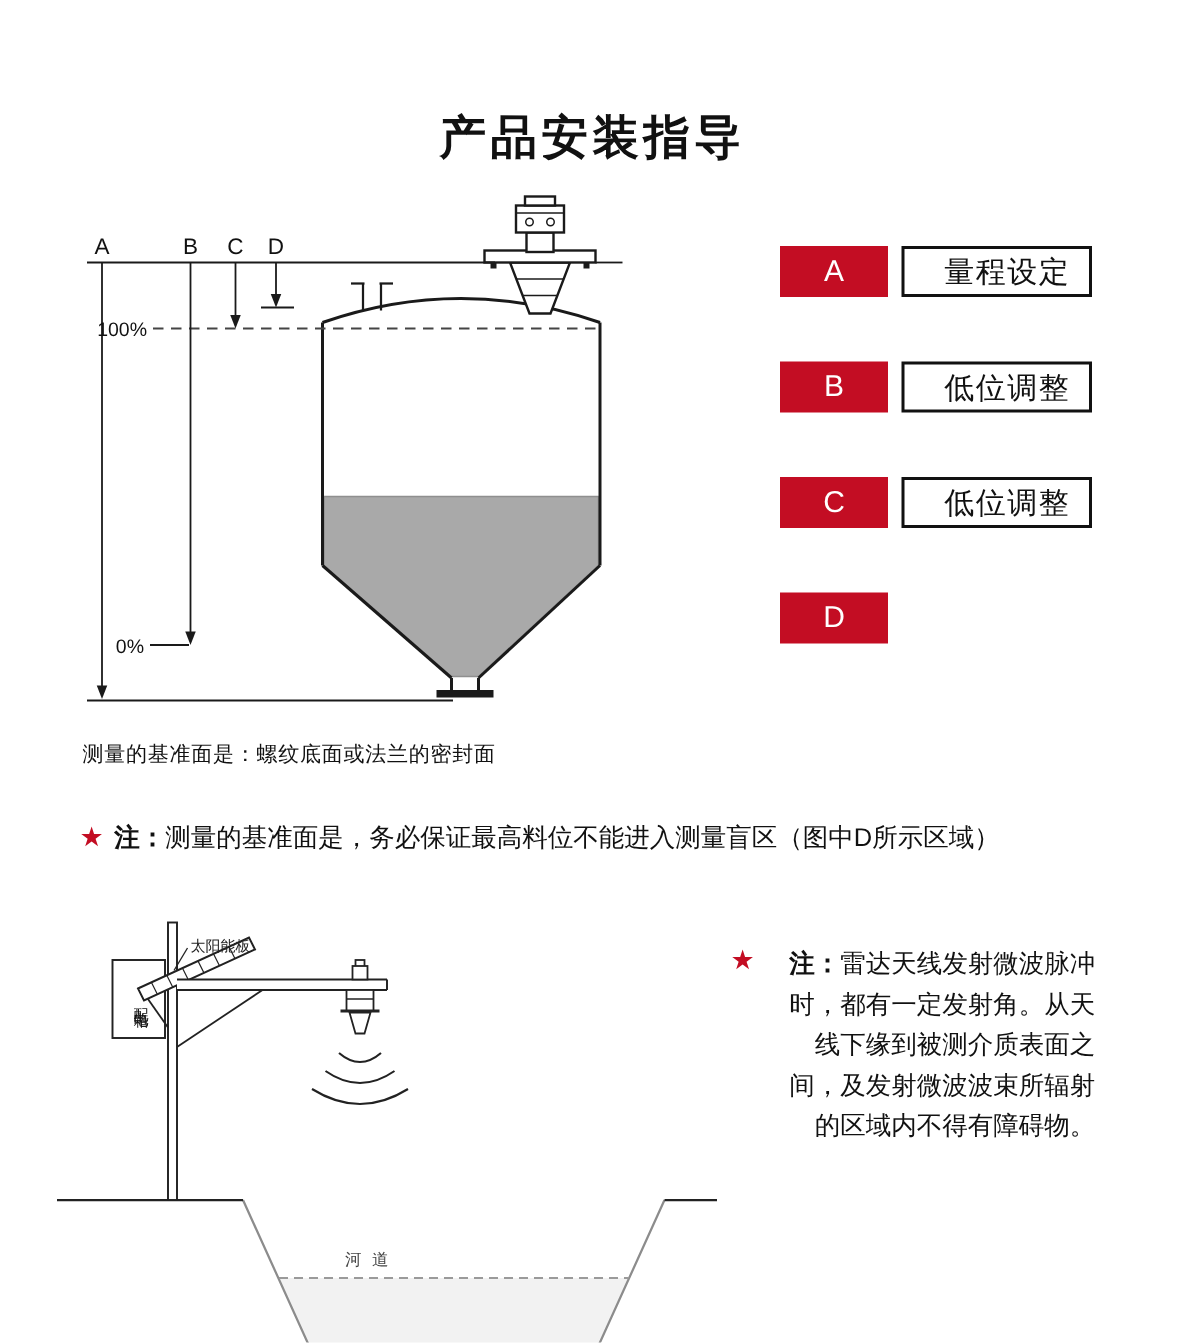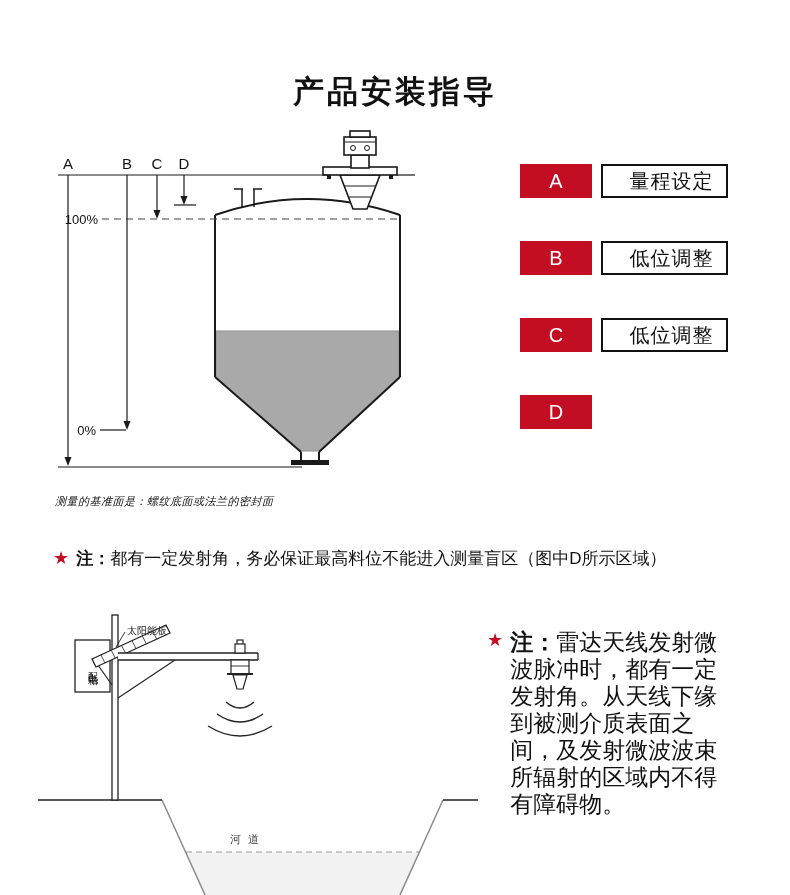--- a/index.html
+++ b/index.html
@@ -13,26 +13,26 @@
   .diagram1 { position:absolute; left:30px; top:80px; width:470px; height:352px; }
   .diagram2 { position:absolute; left:30px; top:558px; width:460px; height:332px; }
 
   .legend { position:absolute; left:520px; top:119px; display:flex; flex-direction:column; gap:43px; }
   .legend-row { display:flex; align-items:center; gap:9px; }
   .legend-key { width:72px; height:34px; background:#c30d23; color:#fff; font-size:20px;
                 display:flex; align-items:center; justify-content:center; }
   .legend-label { width:127px; height:34px; border:2px solid #111; background:#fff; color:#111;
                   font-size:20px; display:flex; align-items:center; justify-content:center; letter-spacing:1px;padding-left:14px; }
 
-  .caption { position:absolute; left:55px; top:449px; font-size:11px; color:#111; letter-spacing:0.5px;font-style:italic; }
+  .caption { position:absolute; left:55px; top:449px; font-size:14px; color:#111; letter-spacing:0.5px; }
 
   .note { display:flex; align-items:flex-start; gap:7px; color:#111; }
   .note1 { position:absolute; left:53px; top:502px; width:710px; font-size:17px; }
   .note2 { position:absolute; left:487px; top:584px; }
-  .note2-text { width:220px; font-size:23px; line-height:27px; color:#111; }
+  .note2-text { width:220px; font-size:17px; line-height:27px; color:#111;text-align:right; }
   .star { color:#c30d23; font-size:18px; line-height:22px; }
   .note b { font-weight:700; }
 
   .powerbox-label { position:absolute; left:45px; top:39px; width:35px; height:50px;
                     display:flex; align-items:center; justify-content:center;
                     writing-mode:vertical-rl; font-size:10px; letter-spacing:2px; color:#111; }
 
   svg text { font-family:"Liberation Sans", sans-serif; fill:#111; }
   .dim { font-size:15px; }
   .pct { font-size:13px; }
@@ -127,21 +127,21 @@
     </div>
     <div class="legend-row">
       <div class="legend-key">D</div>
     </div>
   </div>
 
   <div class="caption">测量的基准面是：螺纹底面或法兰的密封面</div>
 
   <div class="note note1">
     <span class="star">★</span>
-    <span><b>注：</b><span>都有一定发射角，务必保证最高料位不能进入测量盲区（图中D所示区域）</span></span>
+    <span><b>注：</b><span>测量的基准面是，务必保证最高料位不能进入测量盲区（图中D所示区域）</span></span>
   </div>
 
   <div class="diagram2">
     <svg width="460" height="332" viewBox="0 0 460 332">
 
       <polygon points="156,249 389,249 360,314 185,314" fill="#f2f2f2"></polygon>
       <polyline points="132,197 185,314 360,314 413,197" fill="none" stroke="#8c8c8c" stroke-width="1.5"></polyline>
       <line x1="156" y1="249" x2="389" y2="249" stroke="#9a9a9a" stroke-width="1.2" stroke-dasharray="6 4"></line>
       <text class="river-label" x="200" y="240">河 道</text>
 

